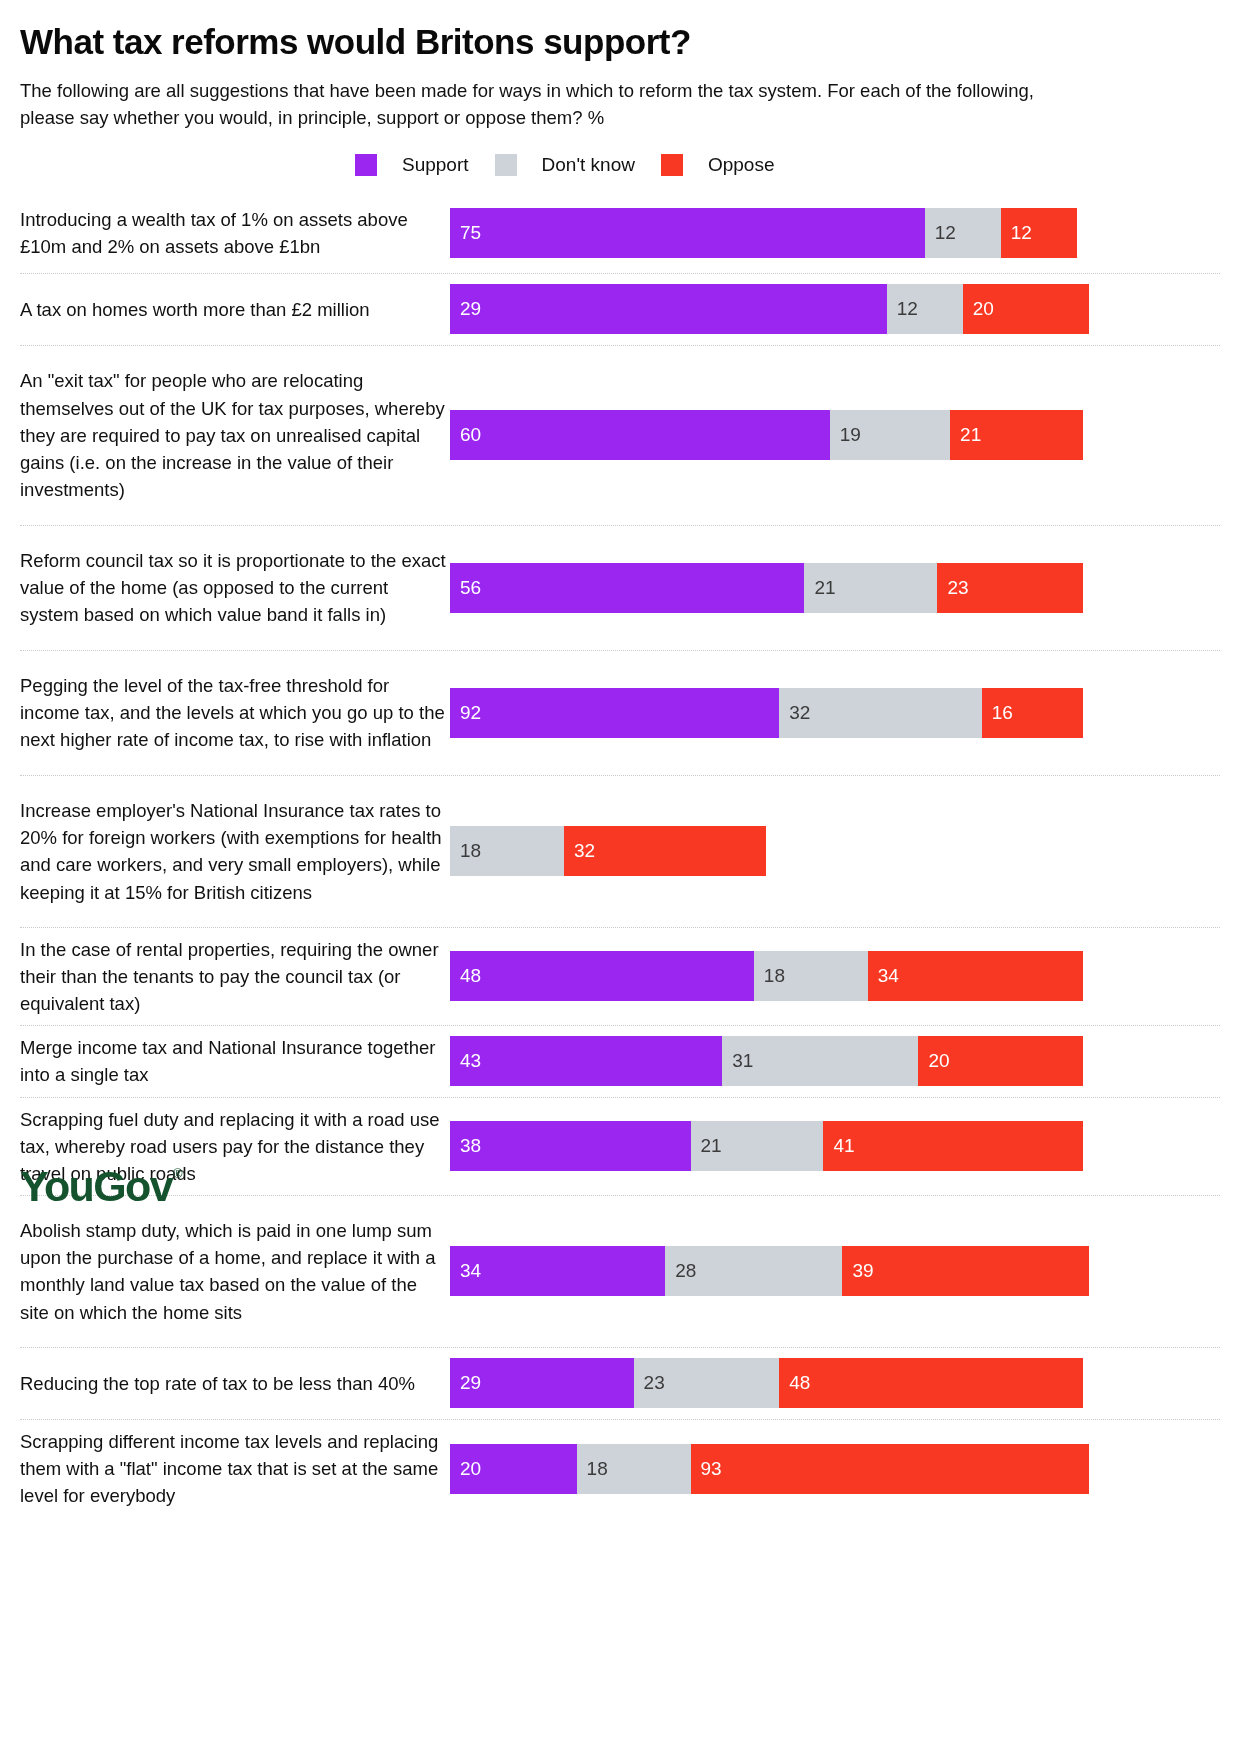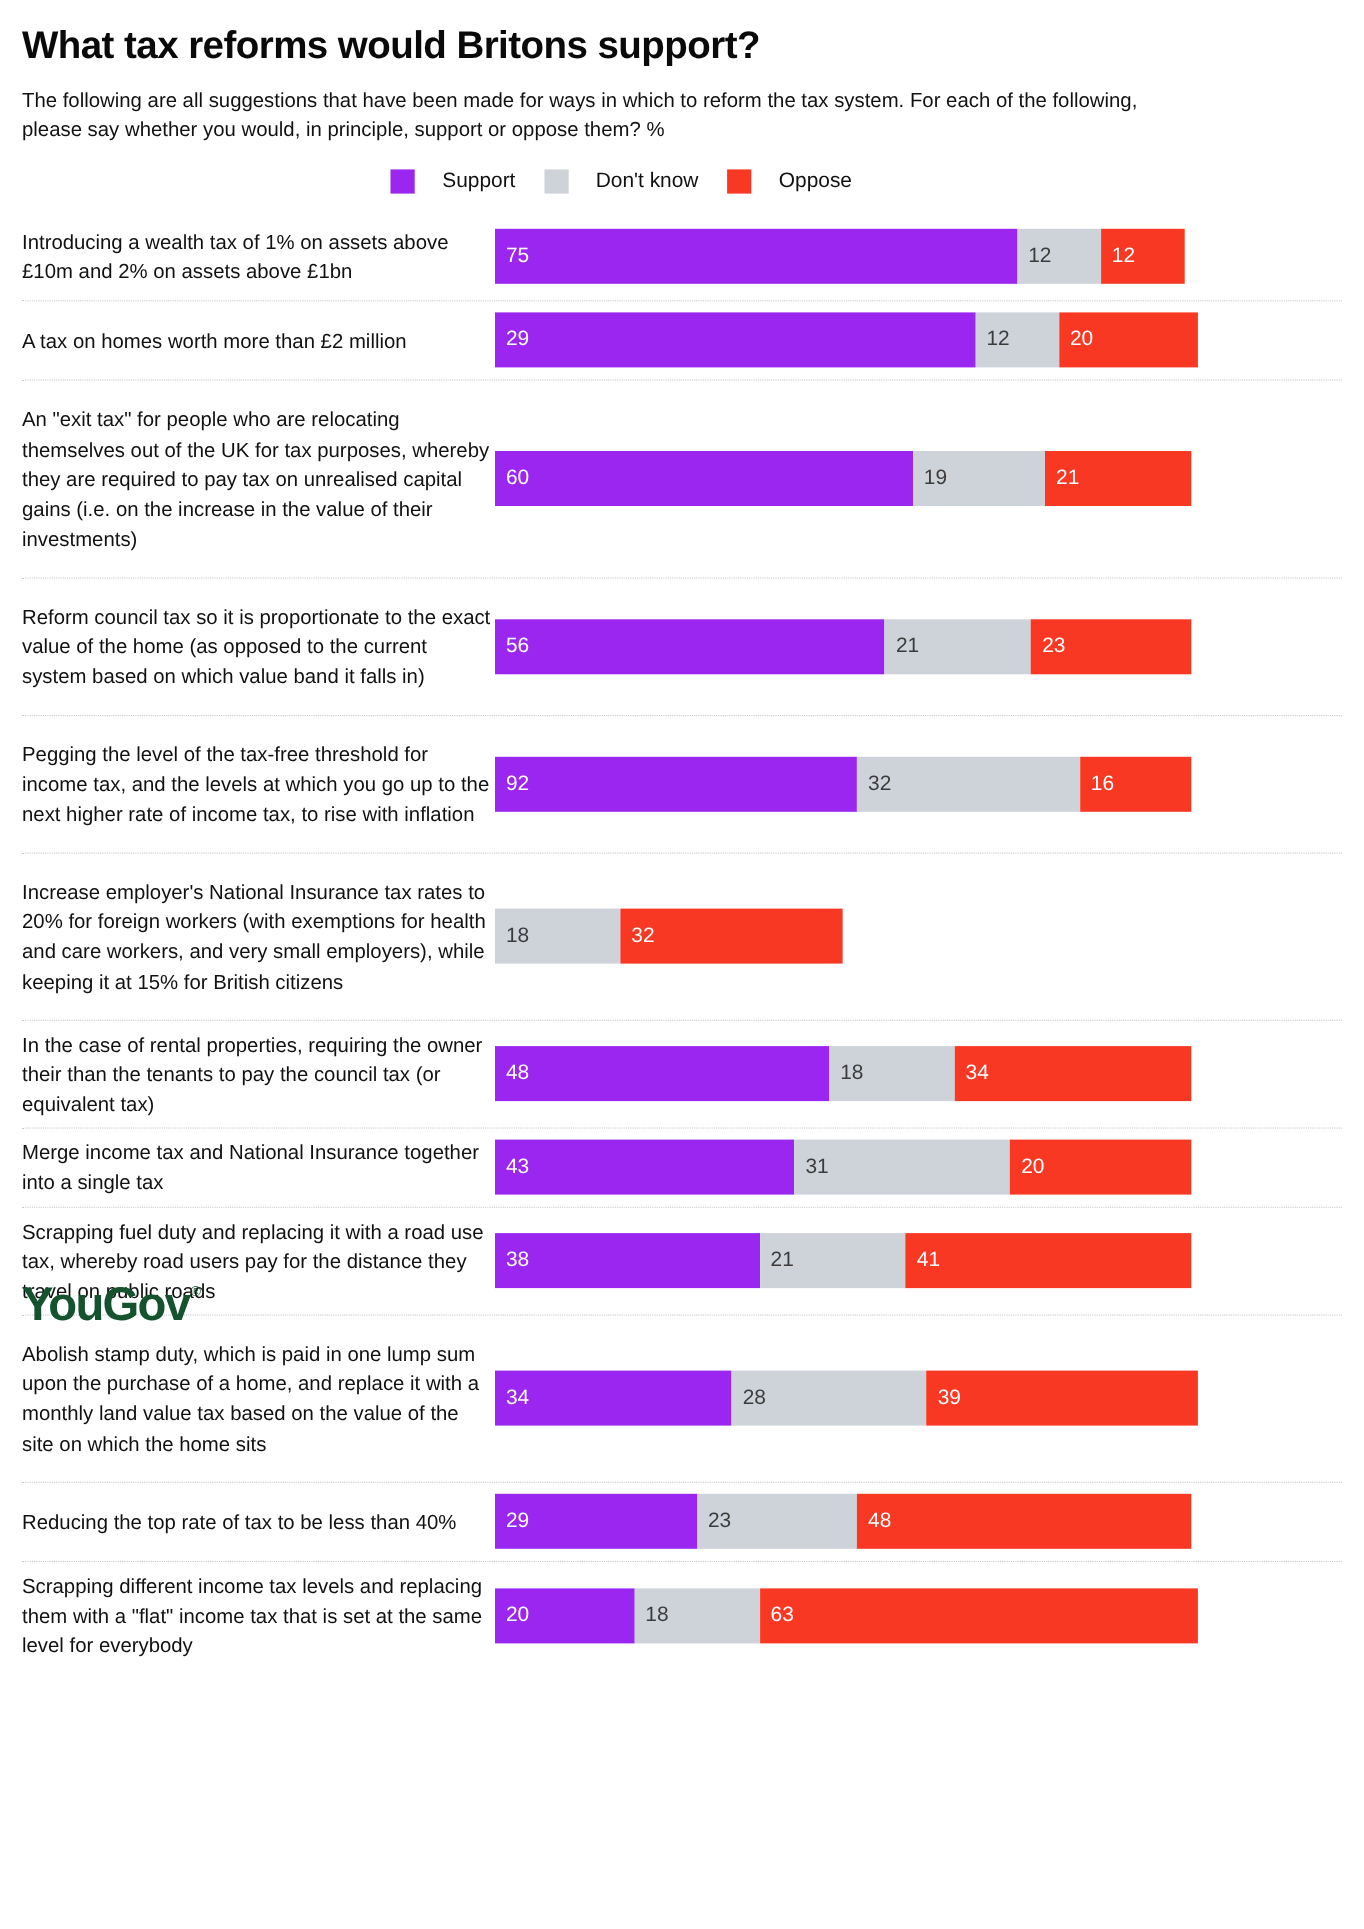--- a/index.html
+++ b/index.html
@@ -323,21 +323,21 @@
         <div class="row-label">Scrapping different income tax levels and replacing them with a "flat" income tax that is set at the same level for everybody</div>
         <div class="row-bars">
           <div class="bar-track">
             <div class="seg support" style="background: rgb(155, 38, 240); width: 126.6px;">
               <span>20</span>
             </div>
             <div class="seg dontknow" style="background: rgb(206, 210, 217); width: 113.94px;">
               <span>18</span>
             </div>
             <div class="seg oppose" style="background: rgb(248, 56, 35); width: 398.79px;">
-              <span>63</span>
+              <span>93</span>
             </div>
           </div>
         </div>
       </div>
     </div>
 
   <div class="footer">
     <span class="yougov-logo" style="color: #14532d;">
       <span>YouGov</span><sup>®</sup>
     </span>

